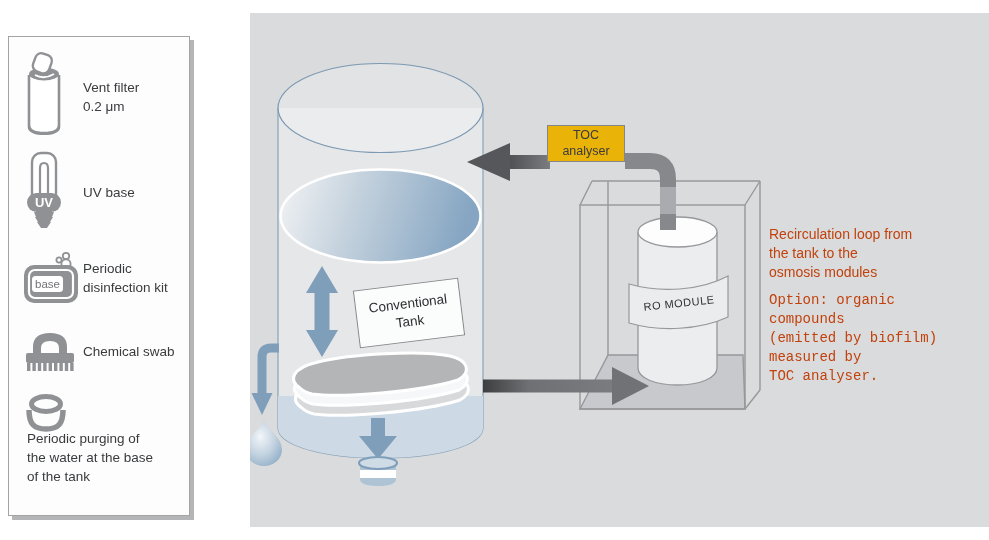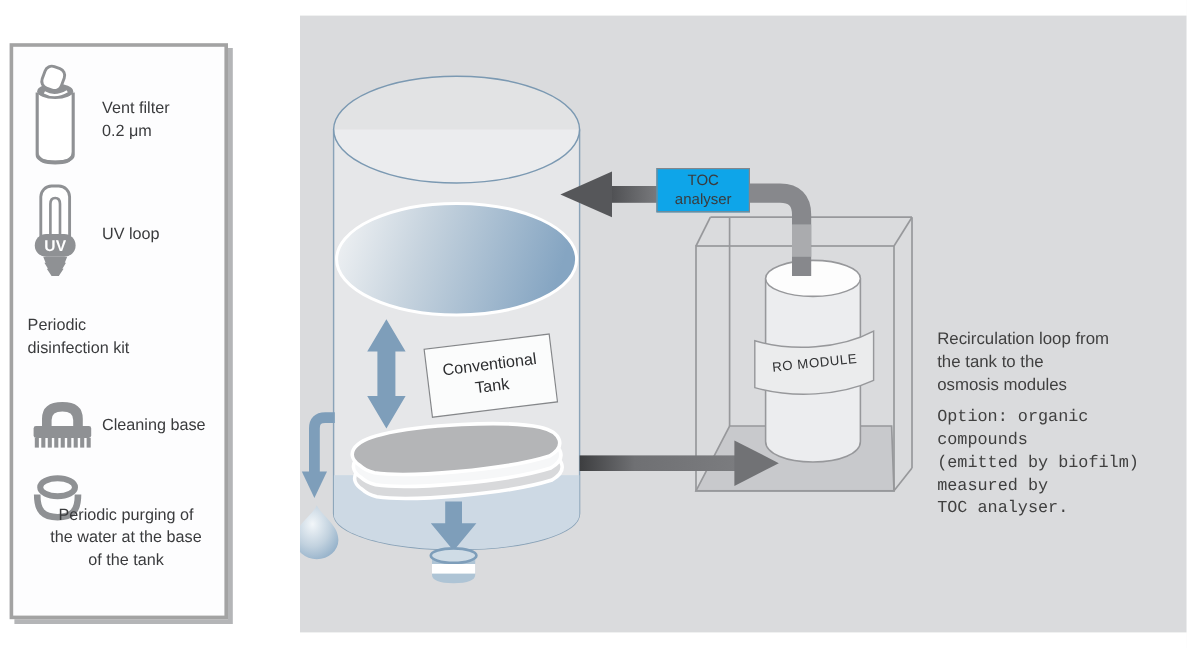--- a/index.html
+++ b/index.html
@@ -2,66 +2,66 @@
 <html><head>
 <meta charset="utf-8">
 <style>
   * { margin:0; padding:0; box-sizing:border-box; }
   body { font-family:"Liberation Sans", sans-serif; background:#fff; }
   .page { position:relative; width:989px; height:540px; background:#fff; overflow:hidden; }
 
   
   .legend {
     position:absolute; left:8px; top:36px; width:182px; height:480px;
-    background:#fdfdfe; border:3px solid #a3a3a3;
+    background:#fdfdfe; border:1px solid #a3a3a3;
     box-shadow:4px 4px 0 #b4b5b7;
   }
   .legend-item { position:absolute; left:12px; right:6px; display:flex; align-items:center; }
   .legend-icon { width:62px; flex:0 0 62px; display:flex; justify-content:flex-start; }
   .legend-label {
     flex:1; font-size:13.5px; line-height:1.42; color:#3a3b3d;
     white-space:pre-line; font-weight:500;
   }
   .li-1 { top:10px;  height:100px; }
   .li-2 { top:112px; height:88px; }
   .li-3 { top:208px; height:66px; }
   .li-4 { top:288px; height:54px; }
   .li-5icon { top:352px; height:48px; }
-  .li-5text { top:380px;text-align:center; }
+  .li-5text { top:392px; }
   .li-5text .legend-label { padding-left:6px; }
 
   
   .panel {
     position:absolute; left:250px; top:13px; width:739px; height:514px;
     background:#dadbdd;
   }
   .panel svg.diagram { position:absolute; left:0; top:0; width:739px; height:514px; }
 
   .toc-label {
-    position:absolute; left:297px; top:127px; width:78px; height:37px;
-    background:#0ea5e9; border:1px solid #85868a;
+    position:absolute; left:297px; top:112px; width:78px; height:37px;
+    background:#eab308; border:1px solid #85868a;
     display:flex; align-items:center; justify-content:center; text-align:center;
     font-size:12.5px; line-height:1.25; color:#3a3b3d; white-space:pre-line;
   }
   .flag-label {
     position:absolute; left:106px; top:271px; width:106px; height:58px;
     background:#fbfcfc; border:1px solid #85878a;
     transform:rotate(-7deg);
     display:flex; align-items:center; justify-content:center; text-align:center;
     font-size:13.5px; line-height:1.3; color:#2c2d2f; white-space:pre-line;
   }
   .ro-label {
     position:absolute; left:378px; top:277px; width:102px; height:26px;
     transform:rotate(-6deg);
     display:flex; align-items:center; justify-content:center;
     font-size:11px; letter-spacing:0.5px; color:#2f3032;
   }
   .annotation {
-    position:absolute; left:531px; top:212px; width:205px;
-    font-size:14px; line-height:19px; color:#404040;margin-top:48px;
+    position:absolute; left:519px; top:212px; width:205px;
+    font-size:14px; line-height:19px; color:#c2410c;
   }
   .annotation p { white-space:pre-line; }
   .annotation p + p { margin-top:9px;font-family:Liberation Mono, monospace; }
 </style>
 </head>
 <body>
 
 <div class="page">
 
   <div class="legend">
@@ -83,24 +83,35 @@
     <div class="legend-item li-2">
       <div class="legend-icon">
         <svg width="46" height="84" viewBox="0 0 46 84">
           <rect x="11" y="2" width="24" height="52" rx="9" fill="#fff" stroke="#8f9194" stroke-width="2.4"></rect>
           <path d="M19,42 V17 Q19,12 23,12 Q27,12 27,17 V42" fill="none" stroke="#8f9194" stroke-width="2.2"></path>
           <rect x="6" y="42" width="34" height="19" rx="9.5" fill="#8f9194"></rect>
           <text x="23" y="56" text-anchor="middle" font-size="13" font-weight="bold" fill="#fff">UV</text>
           <polygon points="13,61 33,61 31,66 32,66 29,71 30,71 26,77 20,77 16,71 17,71 14,66 15,66" fill="#8f9194"></polygon>
         </svg>
       </div>
-      <div class="legend-label">UV loop</div>
+      <div class="legend-label">UV base</div>
     </div>
 
     <div class="legend-item li-3">
+      <div class="legend-icon">
+        <svg width="62" height="58" viewBox="0 0 62 58">
+          <circle cx="45" cy="7" r="3.2" fill="#fdfdfe" stroke="#8f9194" stroke-width="1.8"></circle>
+          <circle cx="38" cy="11" r="2.6" fill="#fdfdfe" stroke="#8f9194" stroke-width="1.8"></circle>
+          <circle cx="45" cy="15" r="4.6" fill="#fdfdfe" stroke="#8f9194" stroke-width="1.8"></circle>
+          <rect x="3" y="16" width="54" height="38" rx="10" fill="#8f9194"></rect>
+          <rect x="8" y="21" width="44" height="28" rx="6" fill="none" stroke="#fff" stroke-width="2.2"></rect>
+          <rect x="11" y="27" width="31" height="16" rx="3.5" fill="#fff"></rect>
+          <text x="26.5" y="39" text-anchor="middle" font-size="11.5" fill="#717275">base</text>
+        </svg>
+      </div>
       <div class="legend-label">Periodic
 disinfection kit</div>
     </div>
 
     <div class="legend-item li-4">
       <div class="legend-icon">
         <svg width="58" height="46" viewBox="0 0 58 46">
           <path d="M12,25 L12,18 Q12,4 29,4 Q46,4 46,18 L46,25 L38,25 L38,19 Q38,12 29,12 Q20,12 20,19 L20,25 Z" fill="#8f9194"></path>
           <rect x="5" y="24" width="48" height="10" rx="2" fill="#8f9194"></rect>
           <g fill="#8f9194">
@@ -109,21 +120,21 @@
             <rect x="16.8" y="34" width="3.4" height="8"></rect>
               <rect x="22.2" y="34" width="3.4" height="8"></rect>
             <rect x="27.6" y="34" width="3.4" height="8"></rect>
               <rect x="33" y="34" width="3.4" height="8"></rect>
             <rect x="38.4" y="34" width="3.4" height="8"></rect>
               <rect x="43.8" y="34" width="3.4" height="8"></rect>
             <rect x="49.2" y="34" width="3.4" height="8"></rect>
           </g>
         </svg>
       </div>
-      <div class="legend-label">Cleaning base</div>
+      <div class="legend-label">Chemical swab</div>
     </div>
 
     <div class="legend-item li-5icon">
       <div class="legend-icon">
         <svg width="50" height="44" viewBox="0 0 50 44">
           <path d="M8,19 C8,33 13,38 25,38 C37,38 42,33 42,19" fill="none" stroke="#8f9194" stroke-width="5.5"></path>
           <ellipse cx="25" cy="13" rx="14.5" ry="7.5" fill="#fdfdfe" stroke="#8f9194" stroke-width="5"></ellipse>
         </svg>
       </div>
     </div>

